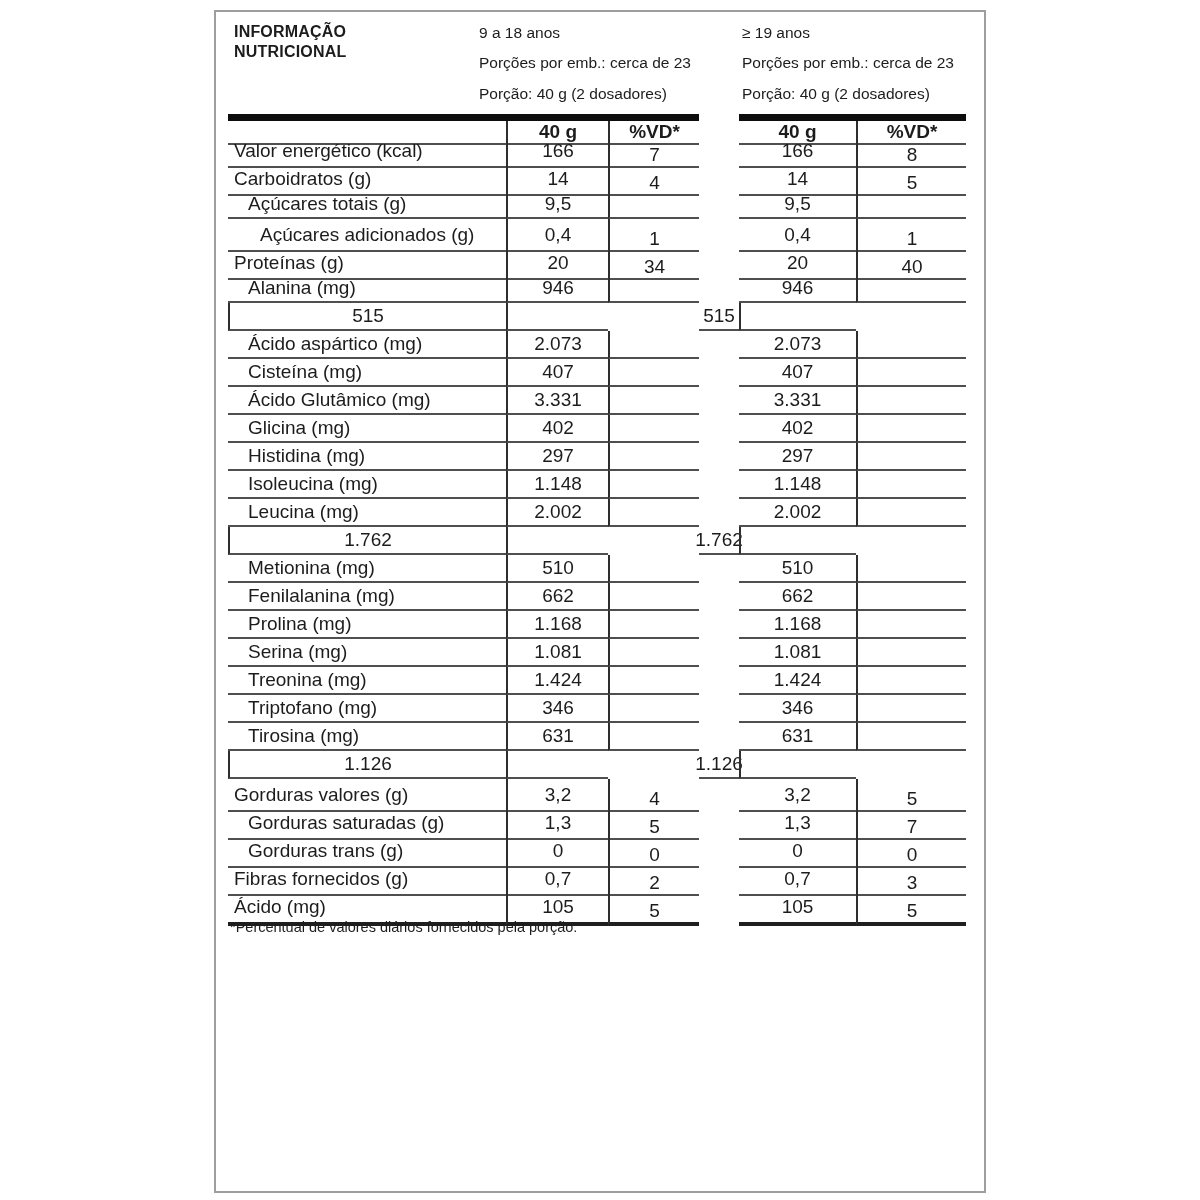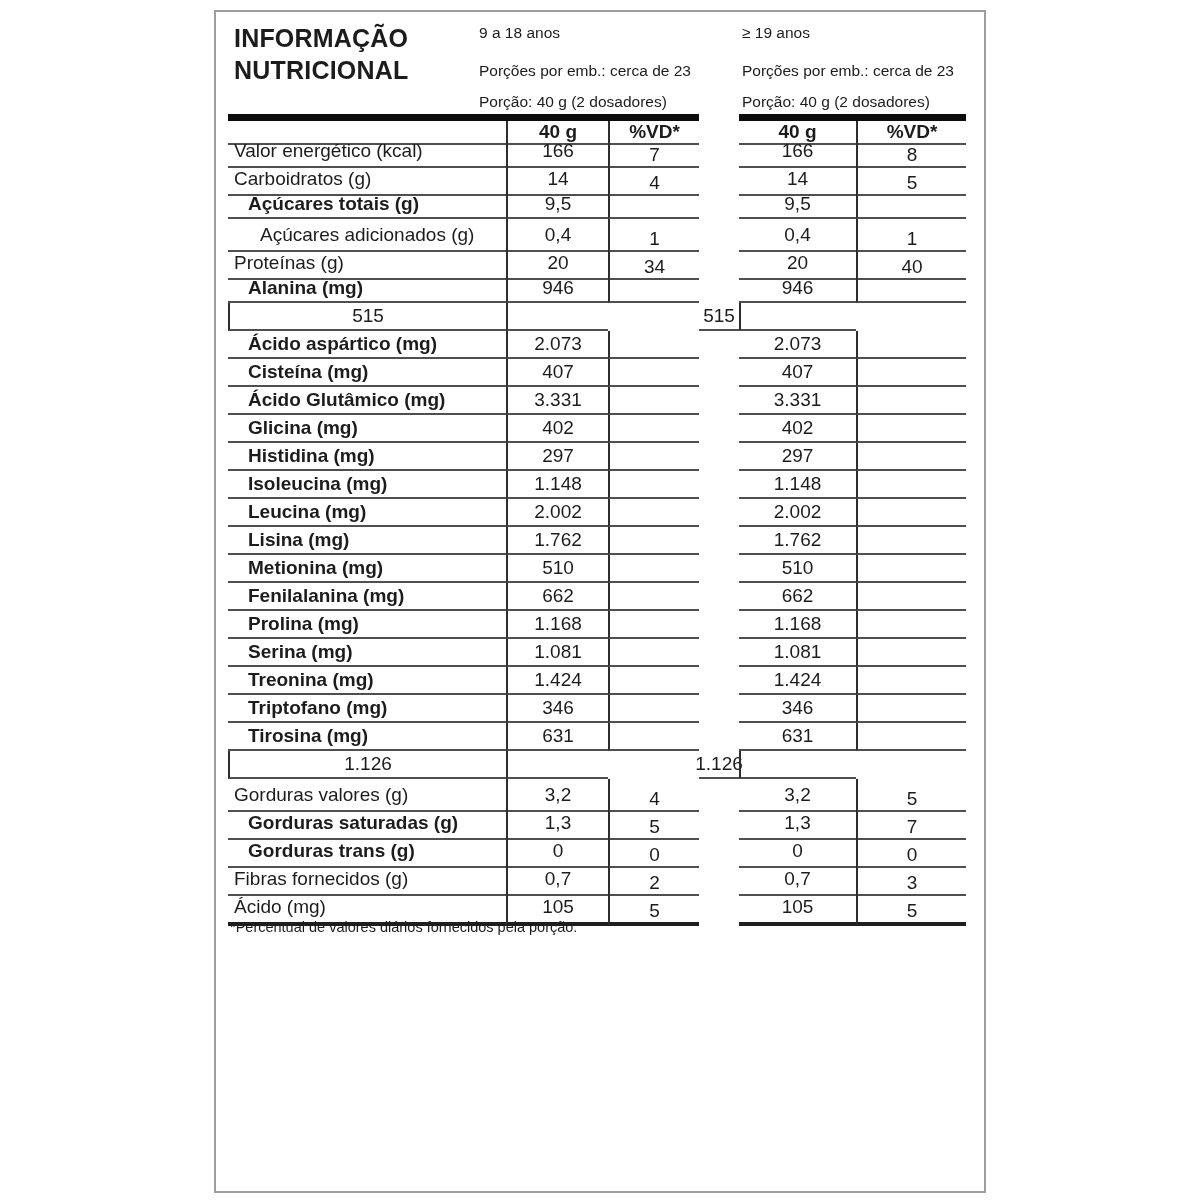--- a/index.html
+++ b/index.html
@@ -9,43 +9,43 @@
     color: #1c1c1c; overflow: hidden;
   }
   .sheet {
     width: 772px; height: 1183px; margin: 10px auto 0 auto;
     border: 2px solid #9e9e9e; background: #fff; position: relative;
   }
   
   .header-area { position: relative; height: 102px; }
   .title {
     position: absolute; left: 18px; top: 10px;
-    font-size: 25px; font-weight: bold; line-height: 1.28; letter-spacing: 0.2px;
+    font-size: 16px; font-weight: bold; line-height: 1.28; letter-spacing: 0.2px;
   }
   .group { position: absolute; top: 13px; font-size: 15.5px; line-height: 1; }
   .group-1 { left: 263px; }
   .group-2 { left: 526px; }
-  .group .g-age { margin-bottom: 22px; }
+  .group .g-age { margin-bottom: 14px; }
   .group .g-serv { margin-bottom: 16px; }
   
   .table { margin-left: 12px; width: 738px; }
   .grid-row { display: grid; grid-template-columns: 278px 102px 91px 40px 117px 110px; }
   .bar-row { height: 7px; }
   .bar { background: #0d0d0d; }
   .bar-left { grid-column: 1 / 4; }
   .bar-right { grid-column: 5 / 7; }
   .head-row { height: 14px; }
   .row { height: 28px; }
   .cell { display: flex; align-items: center; font-size: 19px; }
   .bb { border-bottom: 2px solid #4f4f4f; }
   .vl { border-left: 2px solid #2e2e2e; }
   .num { justify-content: center; }
   .head-cell { font-weight: bold; justify-content: center; }
   .label-cell { padding-left: 6px; }
-  .label-cell.indent-1 { padding-left: 20px; font-weight: bold; }
+  .label-cell.indent-1 { padding-left: 20px; }
   .label-cell.indent-2 { padding-left: 32px; }
   .dv-cell { padding-top: 9px; }   
   .row.last .bb { border-bottom: 4px solid #1f1f1f; }
   .gap { border: none; }
   
   .footnote { padding: 0 0 0 14px; font-size: 14.5px; }
 </style>
 </head>
 <body>
 
@@ -204,21 +204,20 @@
   <div class="grid-row row">
     <div class="cell bb label-cell lc indent-1">Leucina (mg)</div>
     <div class="cell bb vl num a1">2.002</div>
     <div class="cell bb vl num dv-cell d1"></div>
     <div class="cell gap"></div>
     <div class="cell bb num a2">2.002</div>
     <div class="cell bb vl num dv-cell d2"></div>
   </div>
 
   <div class="grid-row row">
-    <div class="cell bb label-cell lc indent-1">Lisina (mg)</div>
     <div class="cell bb vl num a1">1.762</div>
     <div class="cell bb vl num dv-cell d1"></div>
     <div class="cell gap"></div>
     <div class="cell bb num a2">1.762</div>
     <div class="cell bb vl num dv-cell d2"></div>
   </div>
 
   <div class="grid-row row">
     <div class="cell bb label-cell lc indent-1">Metionina (mg)</div>
     <div class="cell bb vl num a1">510</div>

